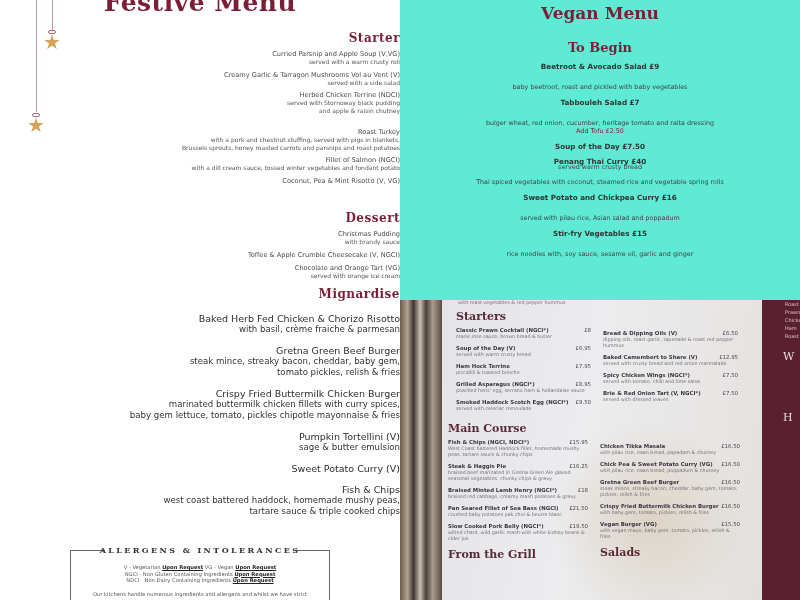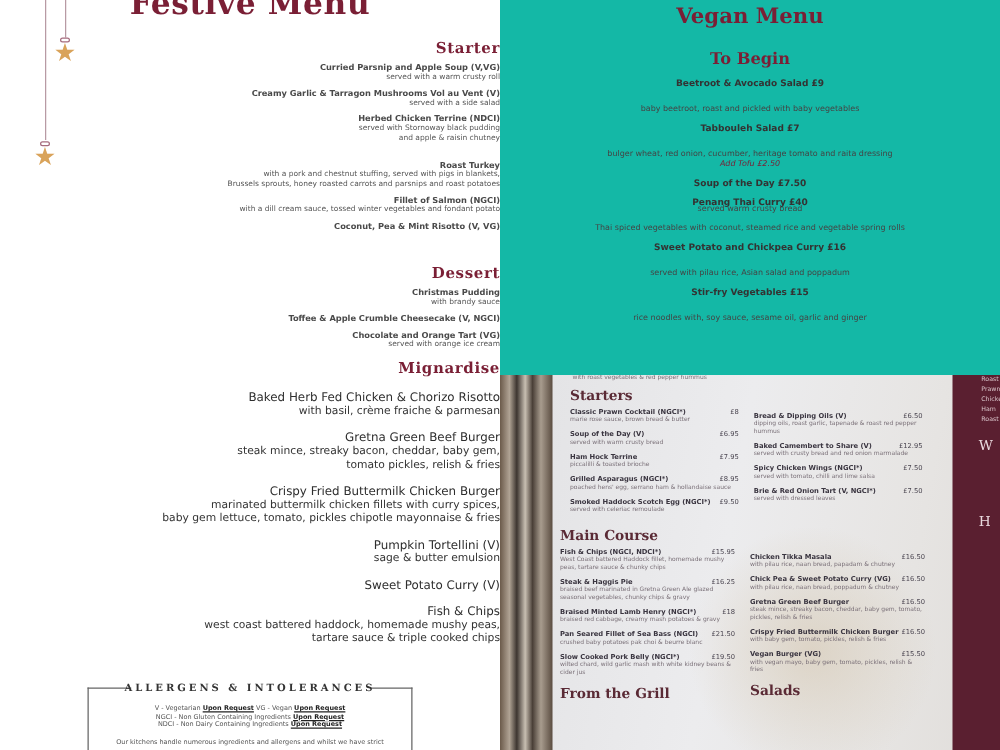--- a/index.html
+++ b/index.html
@@ -11,44 +11,44 @@
   
   #festive { position: absolute; left: 0; top: 0; width: 400px; height: 600px; overflow: hidden; }
   .festive-title { position: absolute; left: 0; width: 400px; top: -12px; text-align: center; font-size: 25px; letter-spacing: 0.5px; }
   .string { position: absolute; width: 1px; background: #b89aa4; }
   .star { position: absolute; color: #d9a35a; font-size: 20px; line-height: 20px; }
   .bow { position: absolute; width: 8px; height: 4px; border: 1px solid #a56b7d; border-radius: 3px; }
 
   .sec { position: absolute; left: 0; width: 400px; text-align: right; }
   .sec-h { font-family: "DejaVu Serif", serif; color: #7a1f35; font-size: 12px; letter-spacing: 0.5px; font-weight: bold; margin-bottom: 5px; }
   .it { margin-bottom: 5px; }
-  .it-n { font-size: 6.6px; font-weight: bold; color: #4a4a4a; line-height: 8px; }
+  .it-n { font-size: 6.6px; font-weight: normal; color: #4a4a4a; line-height: 8px; }
   .it-d { font-size: 6px; color: #555; line-height: 7.5px; padding-left: 12px; }
 
   .big .it { margin-bottom: 10px; }
   .big .it-n { font-size: 9.5px; color: #2e2e2e; font-weight: normal; line-height: 11px; }
   .big .it-d { font-size: 8.6px; color: #333; line-height: 11px; }
 
   .allerg-box { position: absolute; left: 70px; top: 550px; width: 260px; height: 70px; border: 1px solid #666; border-top: none; }
   .allerg-top-left { position: absolute; left: 70px; top: 550px; width: 35px; height: 1px; background: #666; }
   .allerg-top-right { position: absolute; left: 296px; top: 550px; width: 34px; height: 1px; background: #666; }
   .allerg-title { position: absolute; left: 0; width: 400px; top: 545px; text-align: center; font-family: "DejaVu Serif", serif; font-size: 8px; letter-spacing: 2.4px; color: #333; font-weight: bold; }
   .allerg-lines { position: absolute; left: 70px; width: 260px; top: 564px; text-align: center; font-size: 5.2px; color: #555; line-height: 6.5px; }
   .allerg-lines u { font-weight: bold; color: #222; }
   .allerg-note { position: absolute; left: 70px; width: 260px; top: 591px; text-align: center; font-size: 5.2px; color: #555; }
 
   
-  #vegan { position: absolute; left: 400px; top: 0; width: 400px; height: 300px; overflow: hidden; background: #14b8a6; }
+  #vegan { position: absolute; left: 400px; top: 0; width: 400px; height: 300px; overflow: hidden; background: #5eead4; }
   .v-title { position: absolute; left: 0; width: 400px; top: 3px; text-align: center; font-size: 17px; }
   .v-sec { position: absolute; left: 0; width: 400px; text-align: center; }
   .v-h { font-family: "DejaVu Serif", serif; color: #7a1f35; font-weight: bold; font-size: 13px; margin-bottom: 7px; }
   .v-it { margin-bottom: 7px; }
   .v-n { font-size: 7.2px; font-weight: bold; color: #333; line-height: 9px; }
   .v-d { font-size: 6.4px; color: #444; line-height: 8px; margin-top: 12px; }
-  .v-add { font-size: 6.4px; color: #7a1f35; font-style: italic; line-height: 8px; }
+  .v-add { font-size: 6.4px; color: #7a1f35; line-height: 8px; }
 
   
   #photo { position: absolute; left: 400px; top: 300px; width: 460px; height: 300px; overflow: hidden;
            background: linear-gradient(100deg, #e2e2e4 0%, #ececee 40%, #e6e4e2 70%, #dcd8d4 100%); }
   .photo-shade { position: absolute; left: 150px; top: 120px; width: 200px; height: 200px; border-radius: 50%;
                  background: radial-gradient(circle, rgba(210,195,170,0.55) 0%, rgba(210,195,170,0) 70%); }
   .fork { position: absolute; left: 0; top: 0; width: 42px; height: 300px;
           background: linear-gradient(90deg, #6b5a4a 0%, #b0a394 18%, #3d3530 32%, #c8bfb2 48%, #4a3f37 62%, #a89c8e 78%, #5a4c40 100%); }
   .maroon { position: absolute; left: 362px; top: 0; width: 38px; height: 300px; background: #5a1f30; }
   .m-line { color: #d9c4ca; font-size: 5px; line-height: 8px; padding-left: 23px; }

